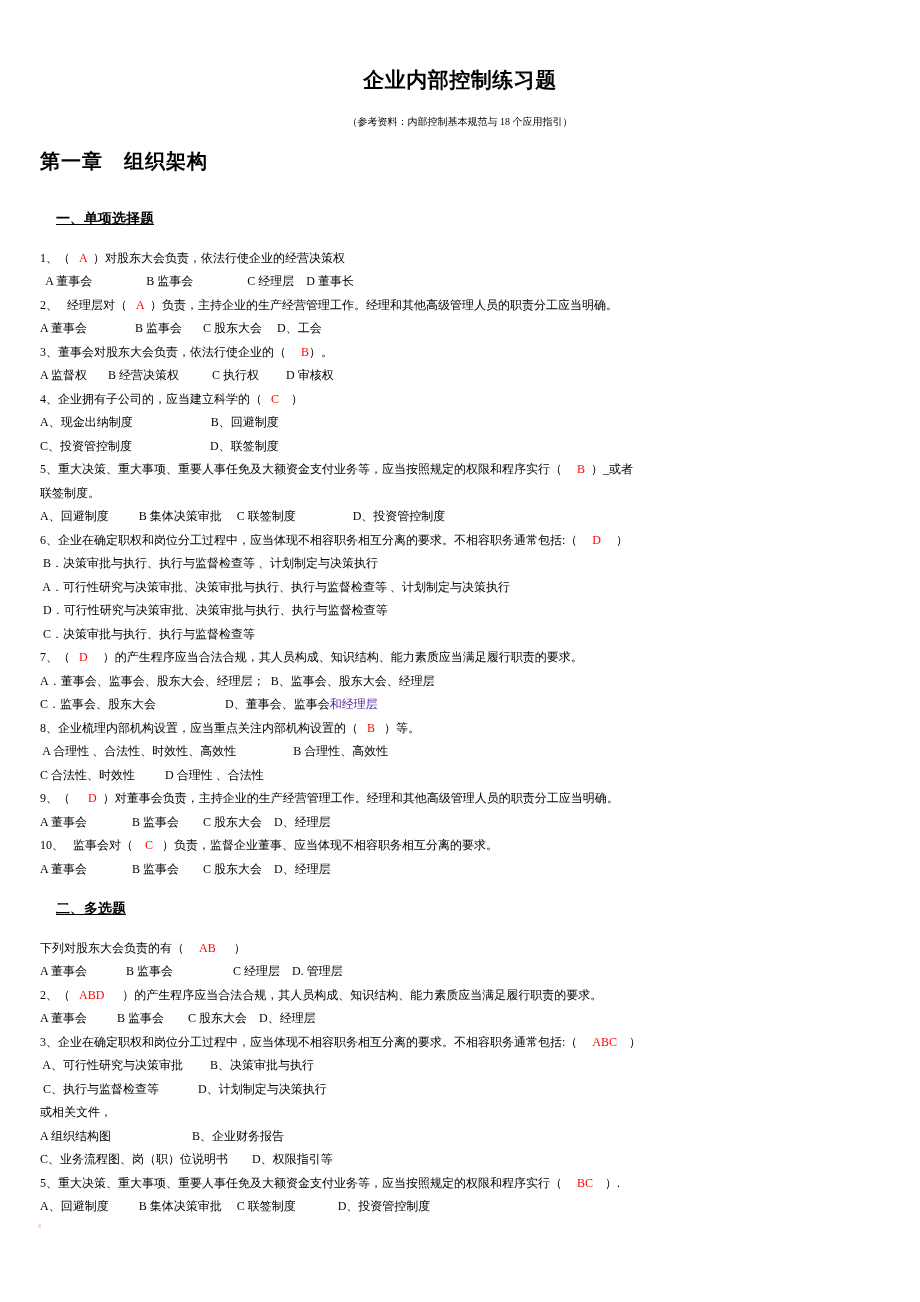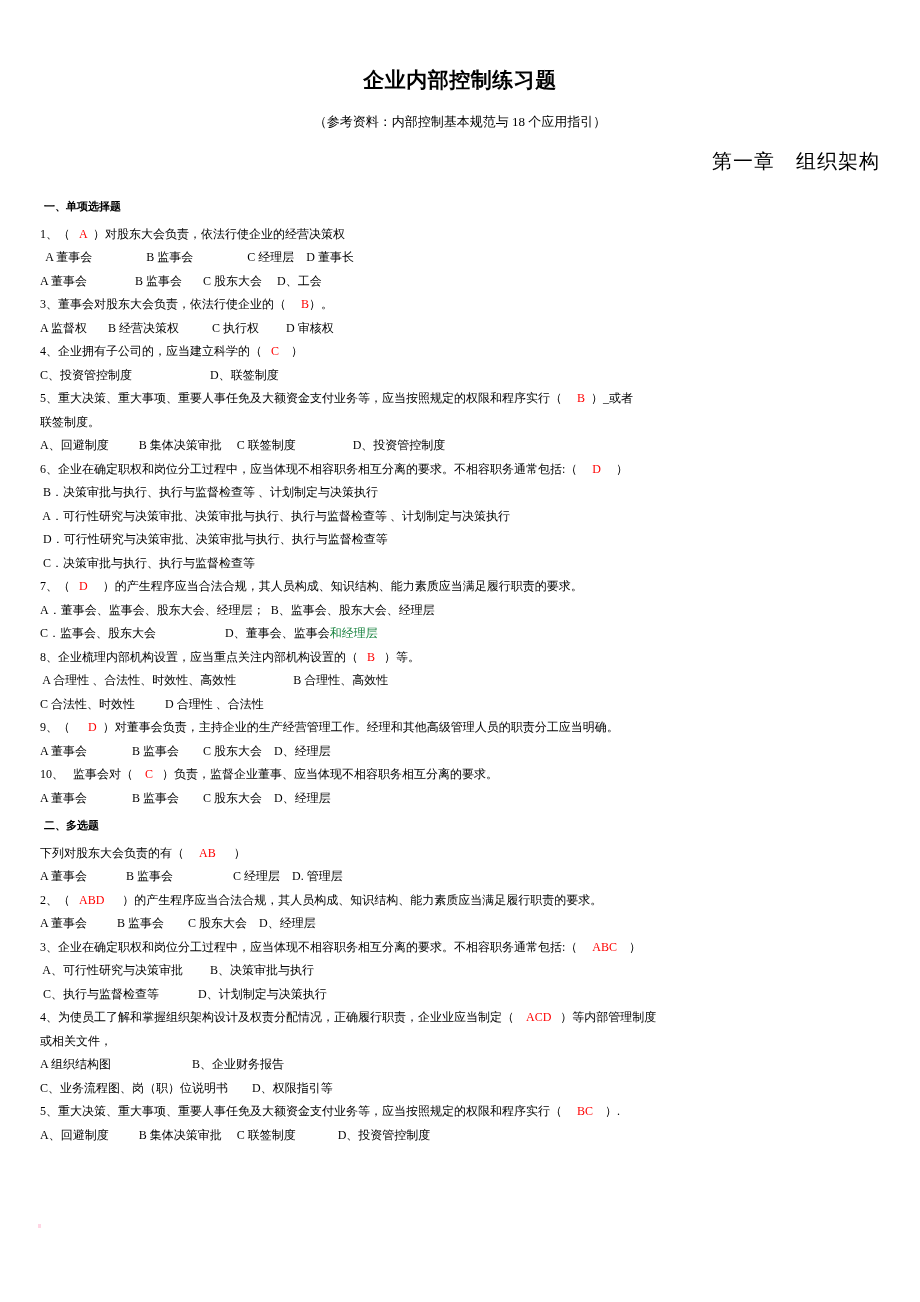--- a/index.html
+++ b/index.html
@@ -28,58 +28,59 @@
     text-align: center;
     font-size: 21px;
     font-weight: bold;
     letter-spacing: 0.5px;
     margin: 0;
     padding-top: 66px;
     line-height: 28px;
   }
   .doc-subtitle {
     text-align: center;
-    font-size: 13px;
+    font-size: 10px;
     font-weight: normal;
     margin: 0;
     padding-top: 17px;
     line-height: 22px;
   }
   .chapter-title {
-    text-align: right;
+    text-align: left;
     font-size: 20px;
-    font-weight: normal;
+    font-weight: bold;
     margin: 0;
     padding-top: 14px;
     line-height: 28px;
     letter-spacing: 1px;
   }
 
   
   .section-head {
-    font-size: 11px;
+    font-size: 14px;
     font-weight: bold;
     line-height: 23.5px;
-    margin: 4px;
+    margin: 16px;
     white-space: pre;
+    text-decoration: underline;
   }
   .line {
     font-size: 12px;
     line-height: 23.5px;
     margin: 0;
     white-space: pre;
   }
   .body-block {
     padding-top: 16px;
   }
   .ans {
     color: #FF0000;
   }
   .red-tail {
-    color: #15803d;
+    color: #4c1d95;
   }
   .artifact {
     position: absolute;
     left: 38px;
     top: 1224px;
     width: 3px;
     height: 4px;
     background: #ffd6e4;
   }
 </style>
@@ -90,24 +91,26 @@
 
   <h1 class="doc-title">企业内部控制练习题</h1>
   <div class="doc-subtitle">（参考资料：内部控制基本规范与 18 个应用指引）</div>
   <h2 class="chapter-title">第一章　组织架构</h2>
 
   <div class="body-block">
     <div class="section-head">一、单项选择题</div>
     <div id="single-lines">
         <div class="line"><span>1、（   </span><span class="ans">A</span><span>  ）对股东大会负责，依法行使企业的经营决策权</span></div>
         <div class="line"><span>  A 董事会                  B 监事会                  C 经理层    D 董事长</span></div>
+        <div class="line"><span>2、   经理层对（   </span><span class="ans">A</span><span>  ）负责，主持企业的生产经营管理工作。经理和其他高级管理人员的职责分工应当明确。</span></div>
         <div class="line"><span>A 董事会                B 监事会       C 股东大会     D、工会</span></div>
         <div class="line"><span>3、董事会对股东大会负责，依法行使企业的（     </span><span class="ans">B</span><span>）。</span></div>
         <div class="line"><span>A 监督权       B 经营决策权           C 执行权         D 审核权</span></div>
         <div class="line"><span>4、企业拥有子公司的，应当建立科学的（   </span><span class="ans">C</span><span>    ）</span></div>
+        <div class="line"><span>A、现金出纳制度                          B、回避制度</span></div>
         <div class="line"><span>C、投资管控制度                          D、联签制度</span></div>
         <div class="line"><span>5、重大决策、重大事项、重要人事任免及大额资金支付业务等，应当按照规定的权限和程序实行（     </span><span class="ans">B</span><span>  ）_或者</span></div>
         <div class="line"><span>联签制度。</span></div>
         <div class="line"><span>A、回避制度          B 集体决策审批     C 联签制度                   D、投资管控制度</span></div>
         <div class="line"><span>6、企业在确定职权和岗位分工过程中，应当体现不相容职务相互分离的要求。不相容职务通常包括:（     </span><span class="ans">D</span><span>     ）</span></div>
         <div class="line"><span> B．决策审批与执行、执行与监督检查等 、计划制定与决策执行</span></div>
         <div class="line"><span> A．可行性研究与决策审批、决策审批与执行、执行与监督检查等 、计划制定与决策执行</span></div>
         <div class="line"><span> D．可行性研究与决策审批、决策审批与执行、执行与监督检查等</span></div>
         <div class="line"><span> C．决策审批与执行、执行与监督检查等</span></div>
         <div class="line"><span>7、（   </span><span class="ans">D</span><span>     ）的产生程序应当合法合规，其人员构成、知识结构、能力素质应当满足履行职责的要求。</span></div>
@@ -126,21 +129,20 @@
   <div>
     <div class="section-head">二、多选题</div>
     <div id="multi-lines">
         <div class="line"><span>下列对股东大会负责的有（     </span><span class="ans">AB</span><span>      ）</span></div>
         <div class="line"><span>A 董事会             B 监事会                    C 经理层    D. 管理层</span></div>
         <div class="line"><span>2、（   </span><span class="ans">ABD</span><span>      ）的产生程序应当合法合规，其人员构成、知识结构、能力素质应当满足履行职责的要求。</span></div>
         <div class="line"><span>A 董事会          B 监事会        C 股东大会    D、经理层</span></div>
         <div class="line"><span>3、企业在确定职权和岗位分工过程中，应当体现不相容职务相互分离的要求。不相容职务通常包括:（     </span><span class="ans">ABC</span><span>    ）</span></div>
         <div class="line"><span> A、可行性研究与决策审批         B、决策审批与执行</span></div>
         <div class="line"><span> C、执行与监督检查等             D、计划制定与决策执行</span></div>
-        <div class="line"><span>4、为使员工了解和掌握组织架构设计及权责分配情况，正确履行职责，企业业应当制定（    </span><span class="ans">ACD</span><span>   ）等内部管理制度</span></div>
         <div class="line"><span>或相关文件，</span></div>
         <div class="line"><span>A 组织结构图                           B、企业财务报告</span></div>
         <div class="line"><span>C、业务流程图、岗（职）位说明书        D、权限指引等</span></div>
         <div class="line"><span>5、重大决策、重大事项、重要人事任免及大额资金支付业务等，应当按照规定的权限和程序实行（     </span><span class="ans">BC</span><span>    ）.</span></div>
         <div class="line"><span>A、回避制度          B 集体决策审批     C 联签制度              D、投资管控制度</span></div>
       </div>
   </div>
 
   <div class="artifact"></div>
 </div>

